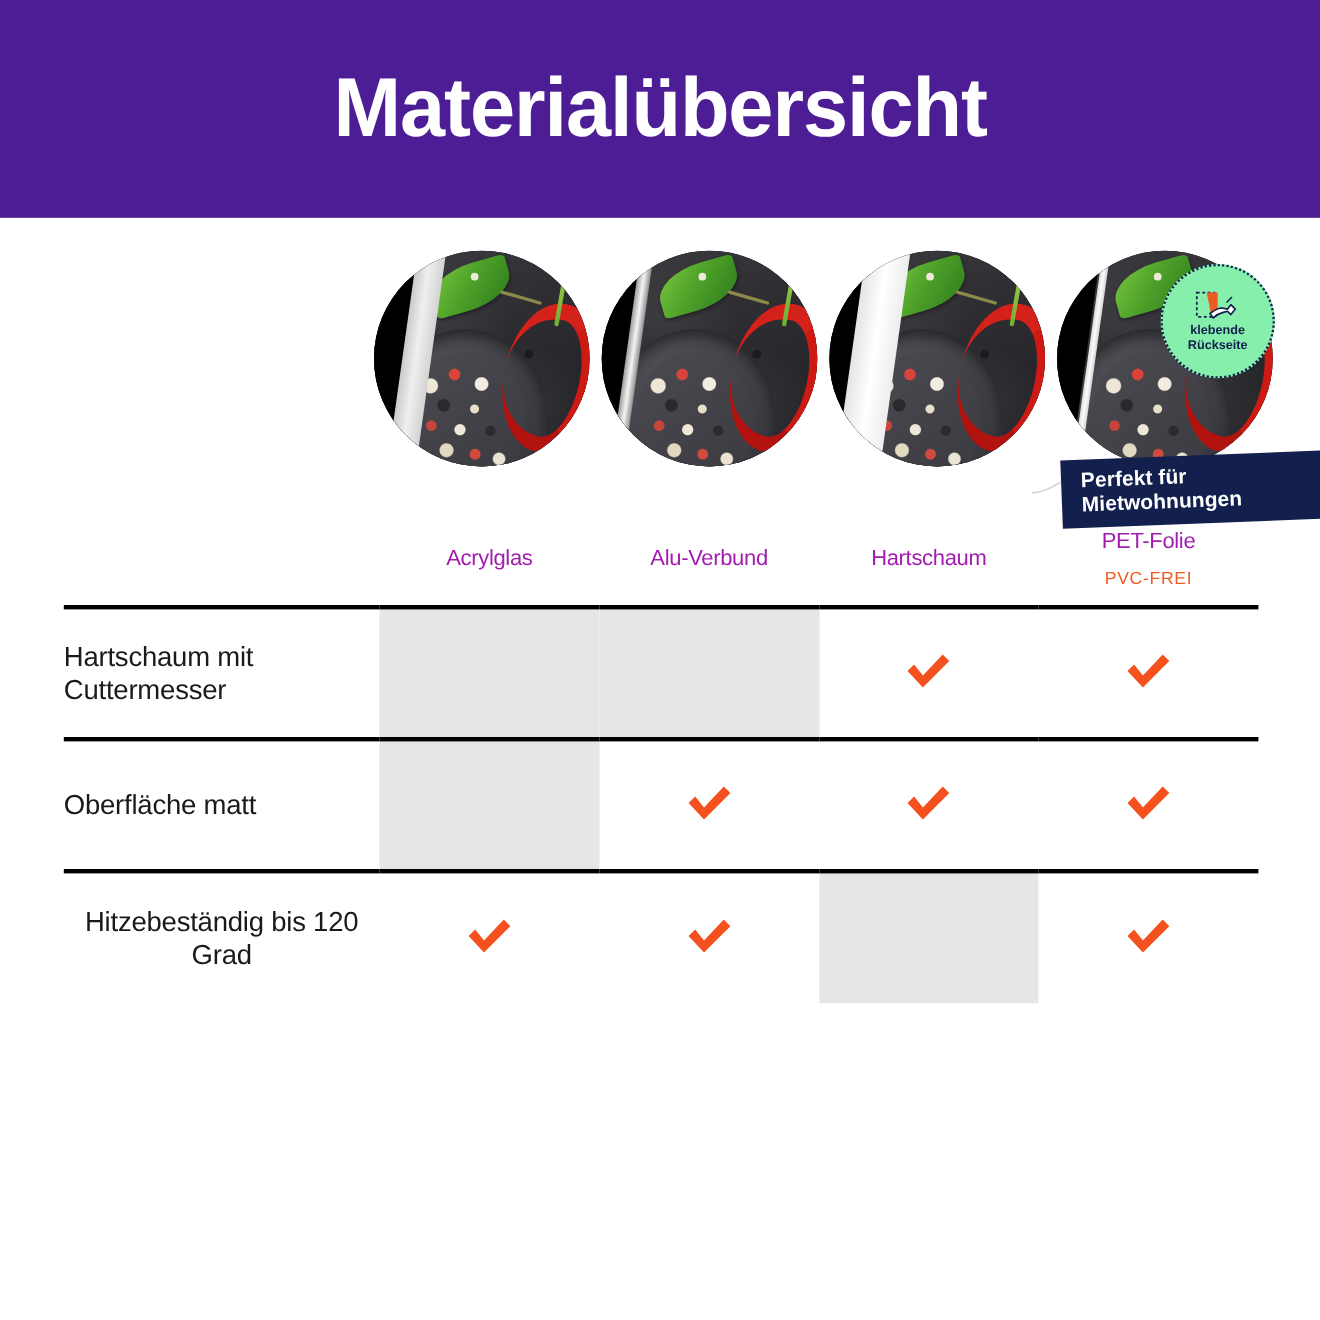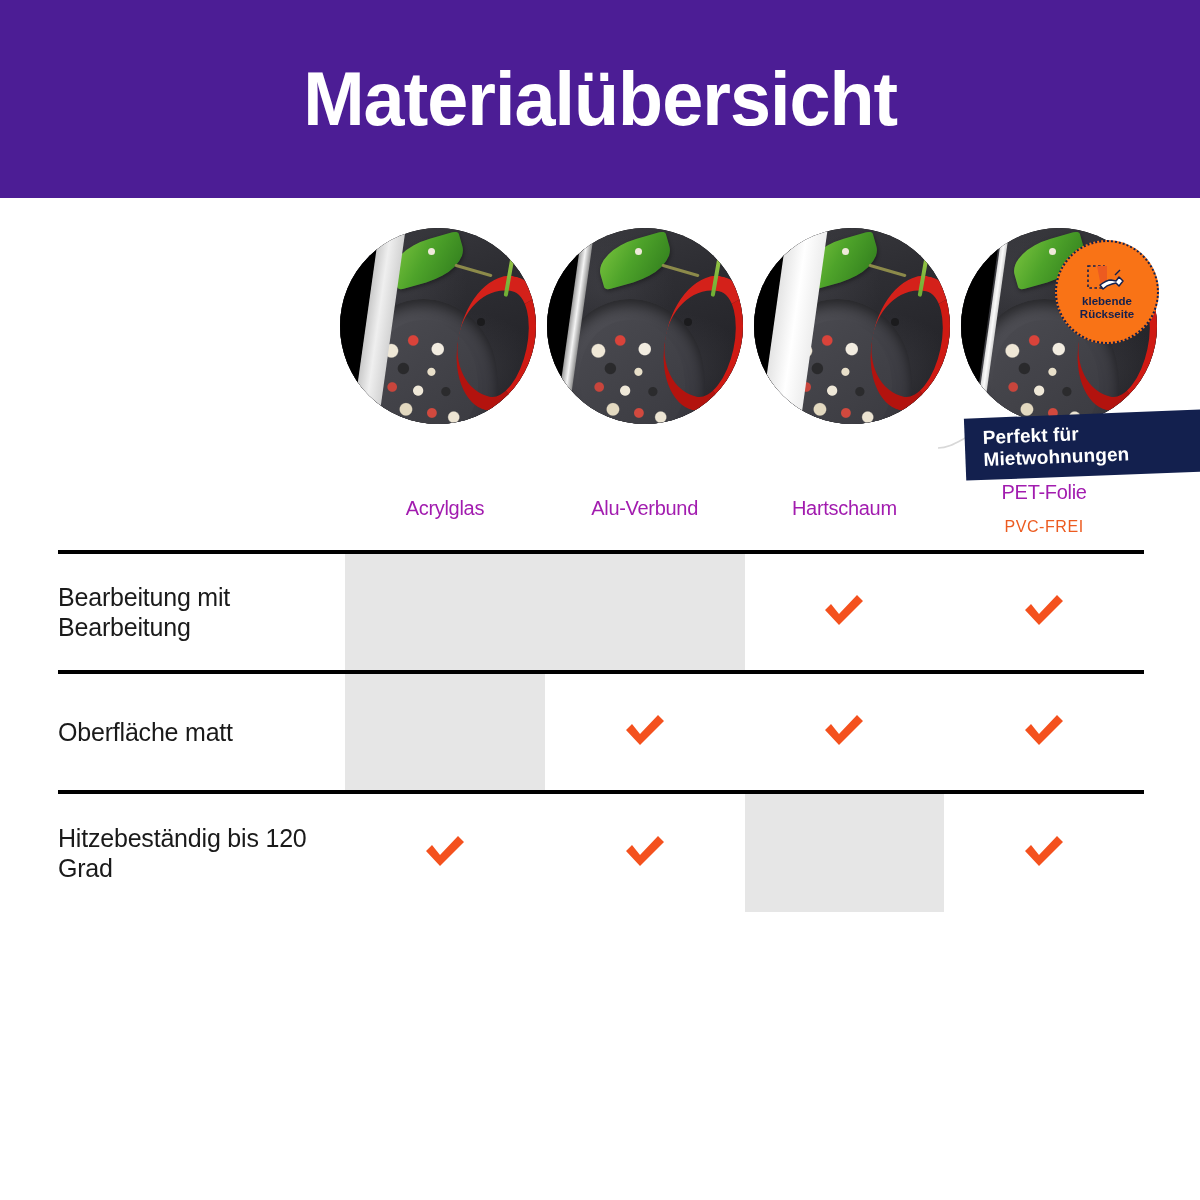--- a/index.html
+++ b/index.html
@@ -178,21 +178,21 @@
   }
 
   
   .adhesive-badge {
     position: absolute;
     left: 1055px;
     top: 240px;
     width: 100px;
     height: 100px;
     border-radius: 50%;
-    background: #f97316;
+    background: #86efac;
     border: 2px dotted #13204e;
     display: flex;
     flex-direction: column;
     align-items: center;
     justify-content: center;
     z-index: 6;
   }
   .badge-icon {
     width: 42px;
     height: 30px;
@@ -300,21 +300,21 @@
   .td-cell.off { background: #e6e6e6; }
 
   .check {
     display: inline-block;
     width: 46px;
     height: 38px;
   }
   .check svg { display: block; }
 
   .row-tall .td-label,
-  .row-tall .td-cell { height: 118px; }
+  .row-tall .td-cell { height: 118px; text-align: center; }
 </style>
 </head>
 <body>
 
 <div class="header-banner">
   <div class="header-title">Materialübersicht</div>
 </div>
 
 <div class="product-strip">
 
@@ -430,21 +430,21 @@
         <th class="th-mat">
           <span class="th-mat-name">PET-Folie</span>
           <span class="th-mat-sub">PVC-FREI</span>
         </th>
       </tr>
     </thead>
     <tbody>
 
 
       <tr>
-        <td class="td-label">Bearbeitung mit Bearbeitung</td>
+        <td class="td-label">Hartschaum mit Cuttermesser</td>
         <td class="td-cell off"></td>
         <td class="td-cell off"></td>
         <td class="td-cell">
           <span class="check"><svg viewBox="0 0 46 38">
                 <path d="M4 19 L10 13 L18 23 L36 4 L42 10 L18 34 Z" fill="#F4511E"></path>
               </svg></span>
         </td>
         <td class="td-cell">
           <span class="check"><svg viewBox="0 0 46 38">
                 <path d="M4 19 L10 13 L18 23 L36 4 L42 10 L18 34 Z" fill="#F4511E"></path>

